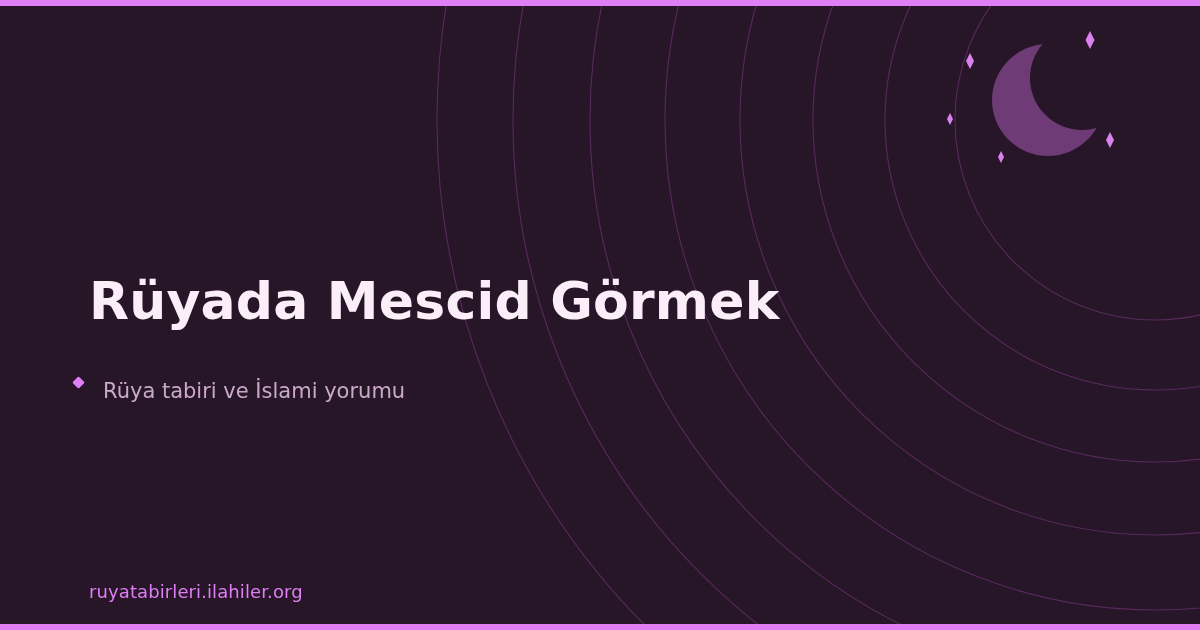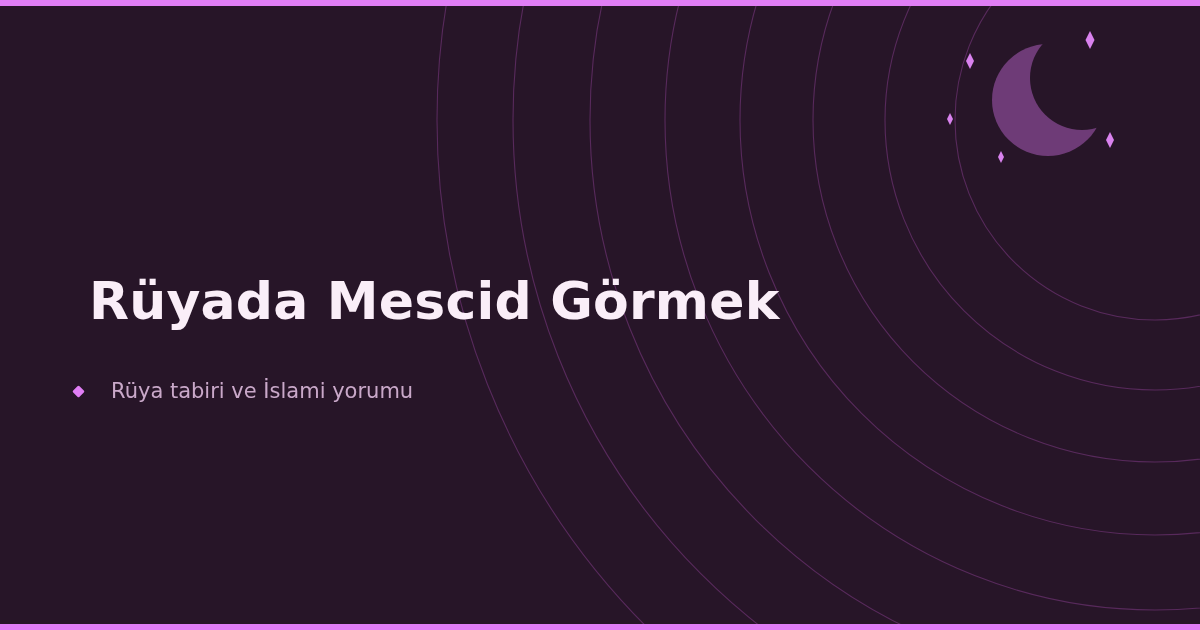--- a/index.html
+++ b/index.html
@@ -53,22 +53,21 @@
     line-height:1.15;
     white-space:nowrap;
   }
   .bullet-list {
     position:absolute;
     left:-18px; top:378px;
     list-style:none;
   }
   .bullet-row {
     display:flex;
-    align-items:center;
-    gap:28px;
+    gap:20px;
   }
   .bullet-marker {
     width:9px; height:9px;
     background:#e07ef5;
     transform:rotate(45deg);
     border-radius:1.5px;
     flex:0 0 auto;
     margin-left:3px;
   }
   .bullet-text {
@@ -139,16 +138,17 @@
 
     <h1 class="page-title">Rüyada Mescid Görmek</h1>
 
     <ul class="bullet-list">
       <li class="bullet-row">
         <span class="bullet-marker"></span>
         <span class="bullet-text">Rüya tabiri ve İslami yorumu</span>
       </li>
     </ul>
 
+    <div class="site-url">ruyatabirleri.ilahiler.org</div>
   </div>
 
   <div class="rule-bottom"></div>
 </div>
 
 </body></html>

